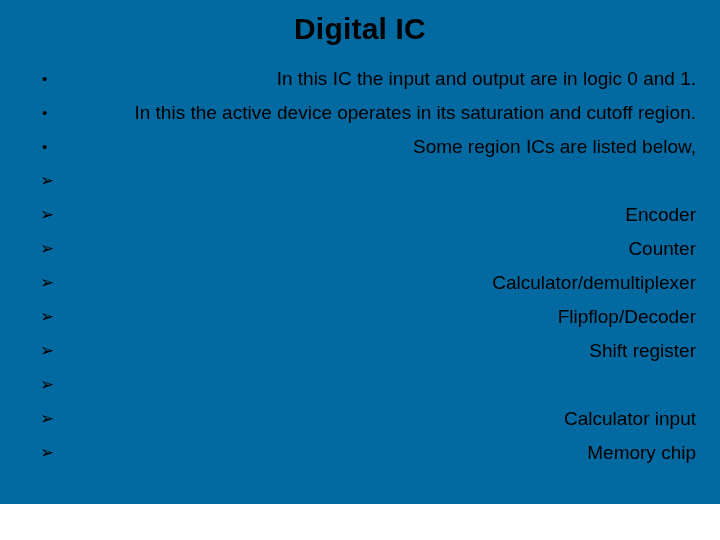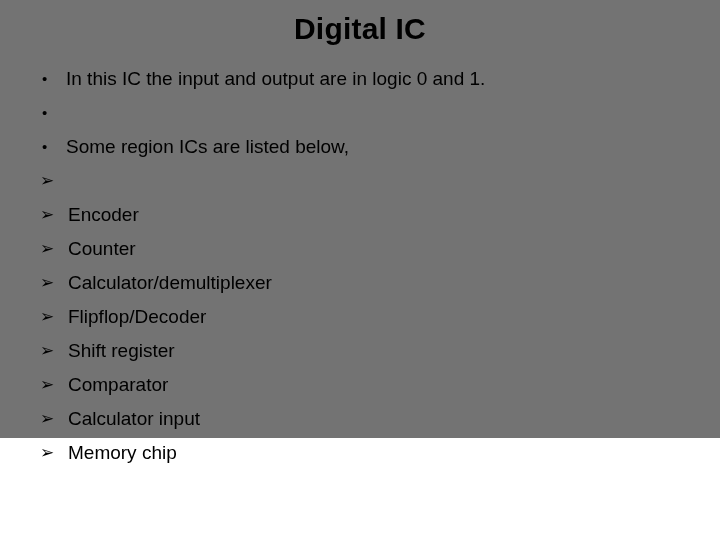--- a/index.html
+++ b/index.html
@@ -11,22 +11,22 @@
     width: 720px;
     height: 540px;
     background: #ffffff;
     font-family: "Liberation Sans", sans-serif;
     color: #000000;
     overflow: hidden;
   }
   .slide {
     position: relative;
     width: 720px;
-    height: 438px;
-    background: #737373;
+    height: 504px;
+    background: #0369a1;
     box-sizing: border-box;
   }
   .slide-title {
     position: absolute;
     left: 0;
     top: 11px;
     width: 720px;
     text-align: center;
     font-size: 30px;
     font-weight: bold;
@@ -70,36 +70,38 @@
   .list-item.arrow {
     padding-left: 68px;
   }
   .list-item.arrow .marker {
     left: 40px;
     font-size: 17px;
     top: 0px;
   }
   .item-text {
     display: block;
+    text-align: right;
   }
 </style>
 </head>
 <body>
 
 <div class="slide">
 
   <div class="slide-title">Digital IC</div>
 
   <ul class="body-list">
       <li class="list-item bullet">
         <span class="marker">•</span>
         <span class="item-text">In this IC the input and output are in logic 0 and 1.</span>
       </li>
       <li class="list-item bullet">
         <span class="marker">•</span>
+        <span class="item-text">In this the active device operates in its saturation and cutoff region.</span>
       </li>
       <li class="list-item bullet">
         <span class="marker">•</span>
         <span class="item-text">Some region ICs are listed below,</span>
       </li>
       <li class="list-item arrow">
         <span class="marker">➢</span>
       </li>
       <li class="list-item arrow">
         <span class="marker">➢</span>
@@ -116,21 +118,20 @@
       <li class="list-item arrow">
         <span class="marker">➢</span>
         <span class="item-text">Flipflop/Decoder</span>
       </li>
       <li class="list-item arrow">
         <span class="marker">➢</span>
         <span class="item-text">Shift register</span>
       </li>
       <li class="list-item arrow">
         <span class="marker">➢</span>
-        <span class="item-text">Comparator</span>
       </li>
       <li class="list-item arrow">
         <span class="marker">➢</span>
         <span class="item-text">Calculator input</span>
       </li>
       <li class="list-item arrow">
         <span class="marker">➢</span>
         <span class="item-text">Memory chip</span>
       </li>
     </ul>

